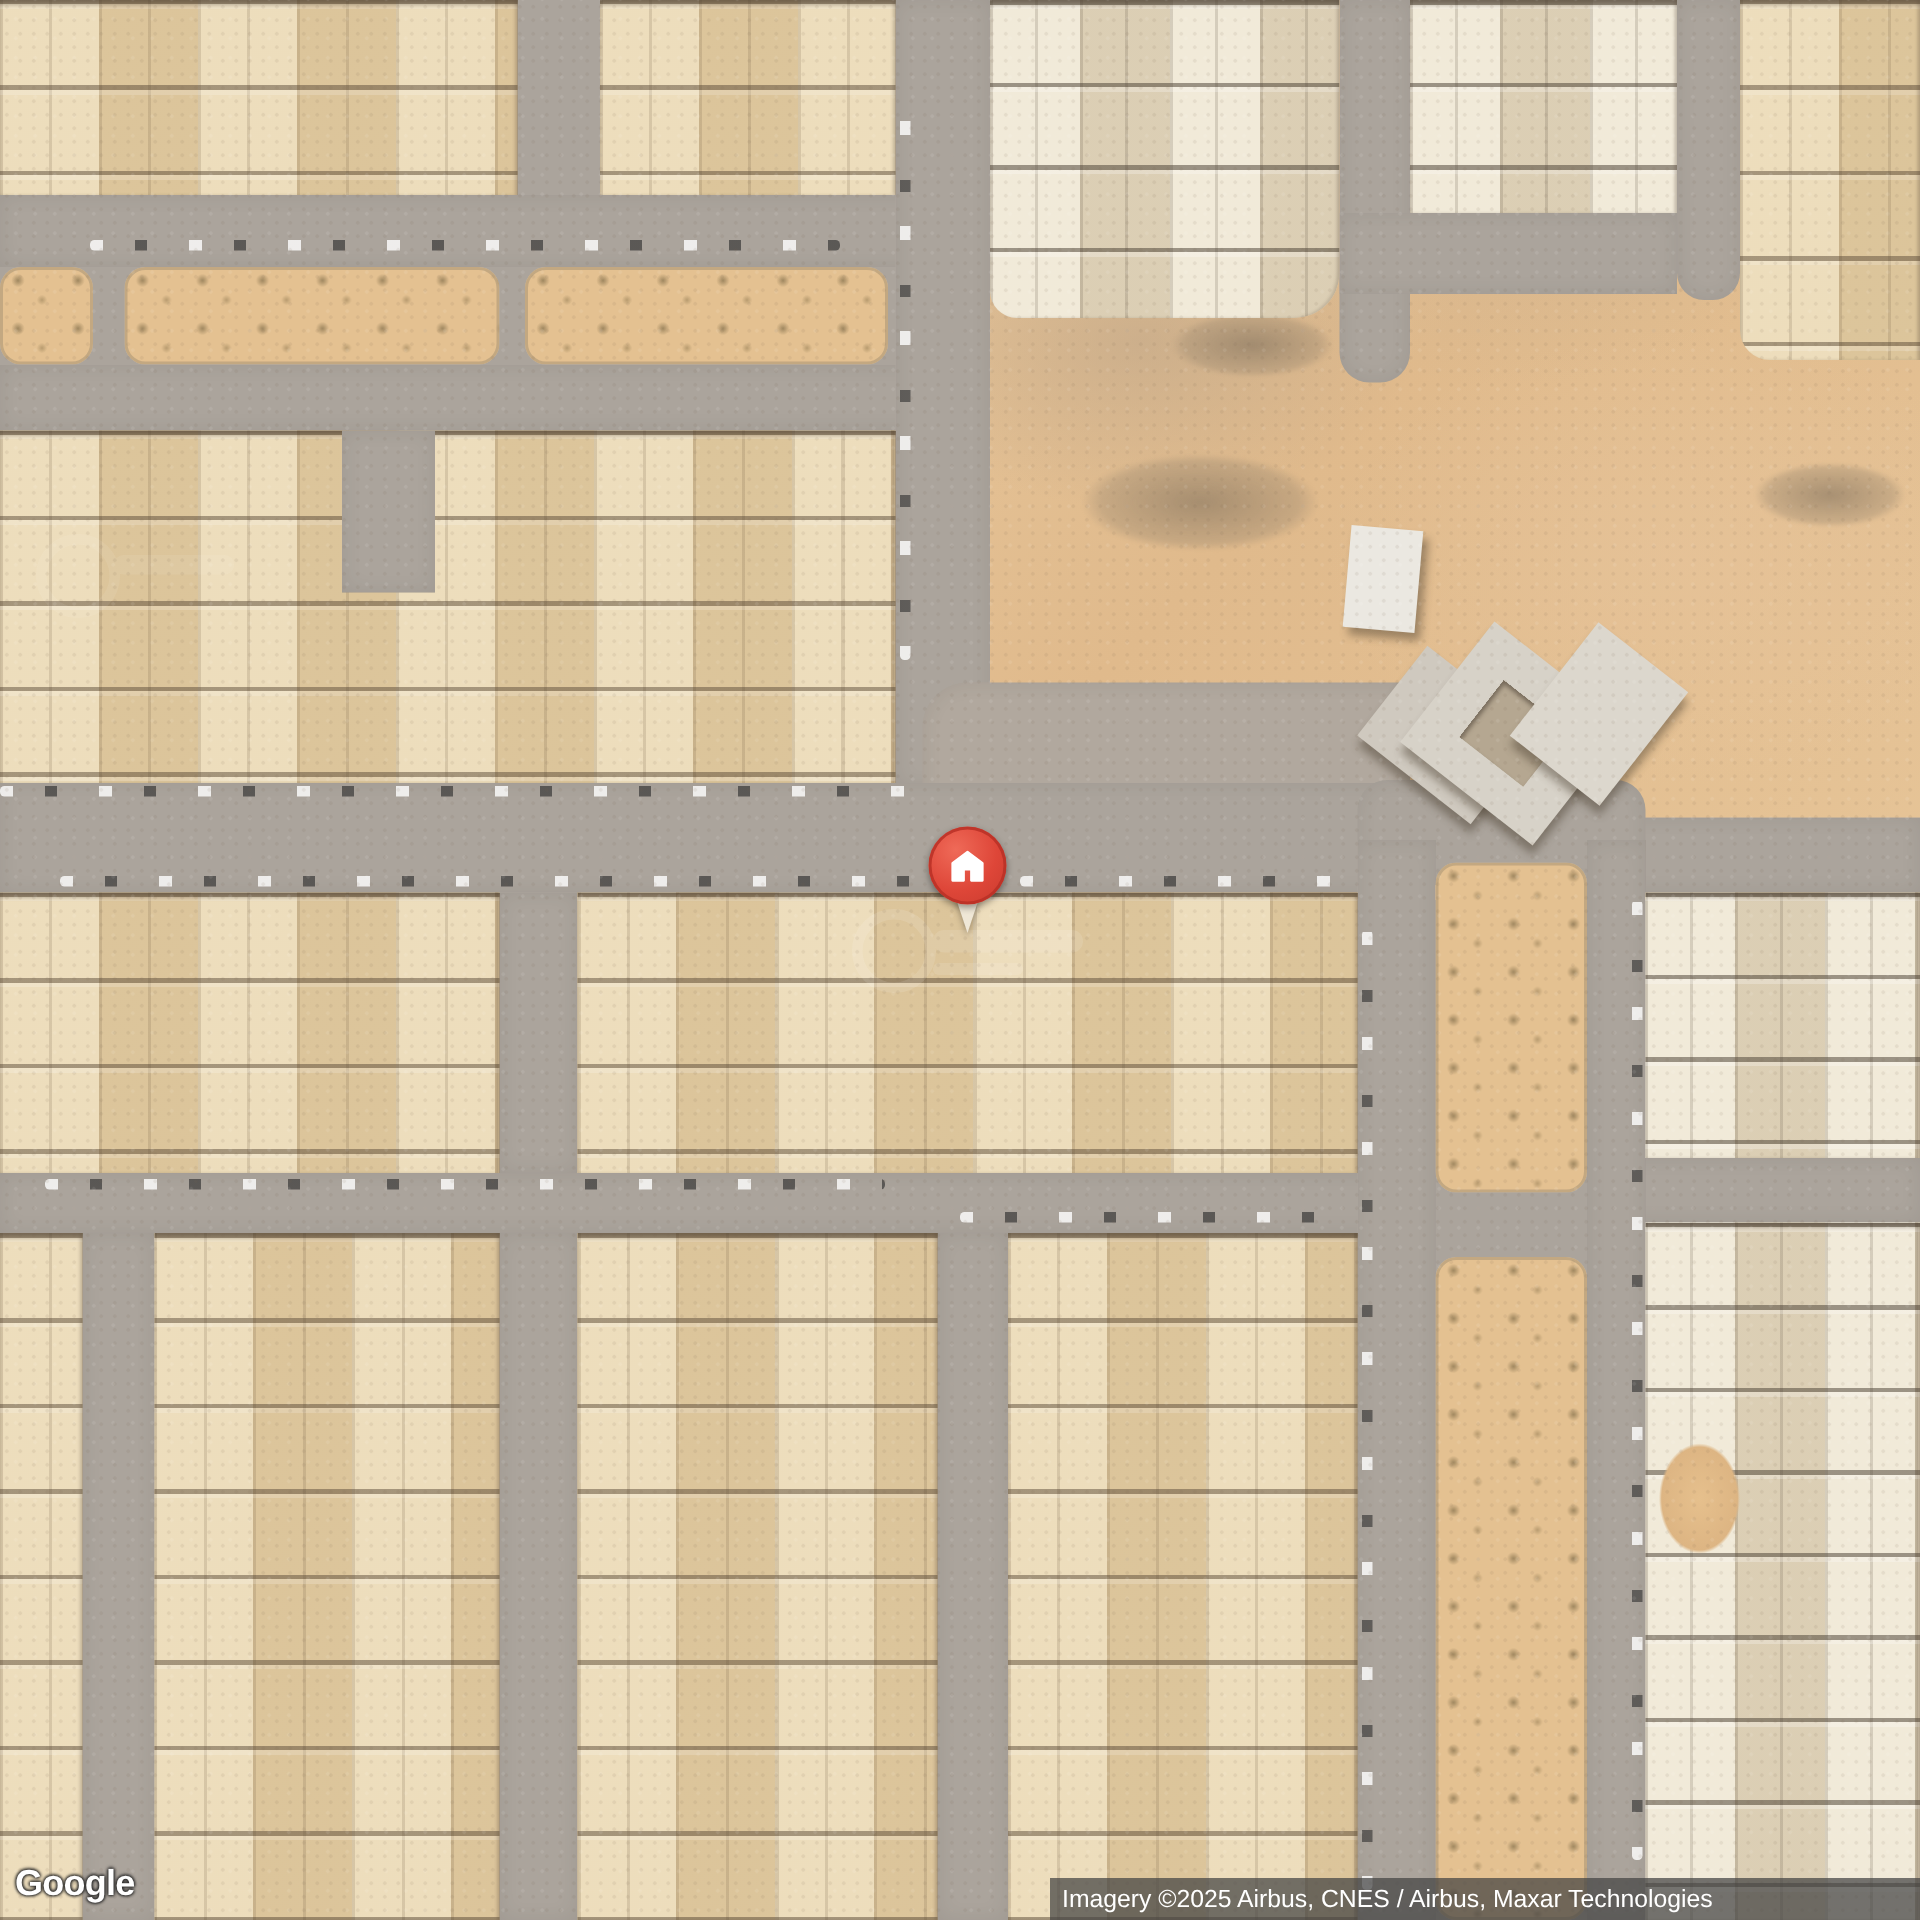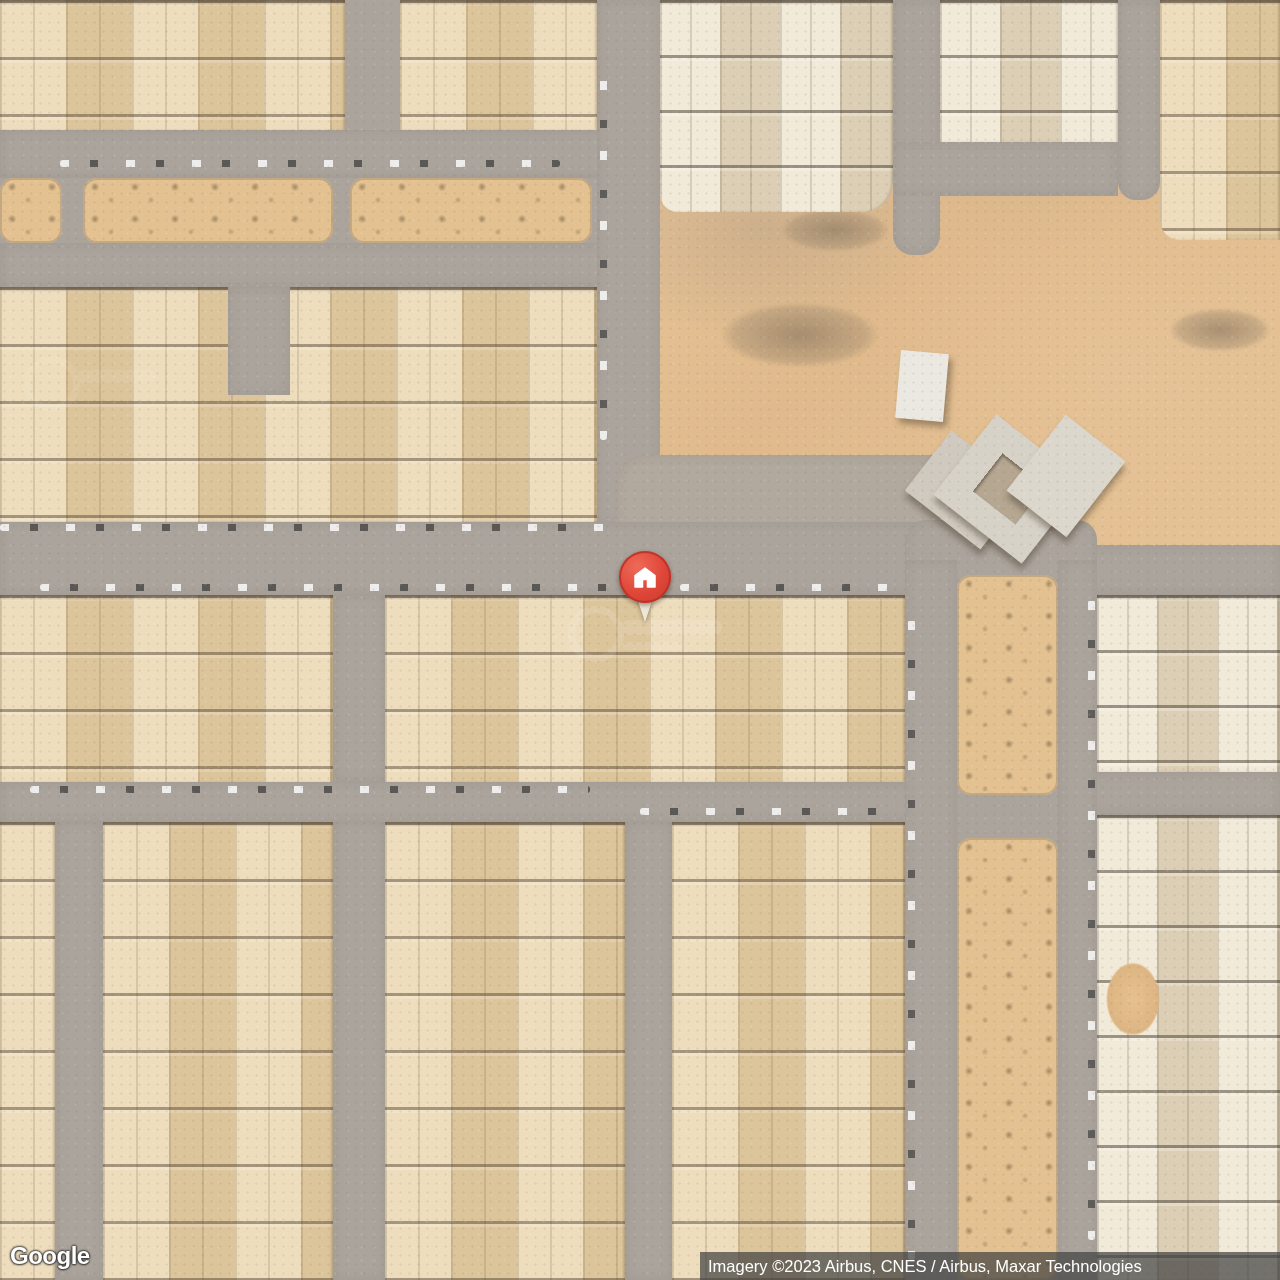--- a/index.html
+++ b/index.html
@@ -177,16 +177,16 @@
     <div class="abs pin-circle" style="left:0;top:0;">
       <svg width="26" height="24" viewBox="0 0 26 24">
         <path d="M3 22 V10.5 L13 3 L23 10.5 V22 H15.5 V14.5 H10.5 V22 Z" fill="#ffffff" stroke="#ffffff" stroke-width="1.5" stroke-linejoin="round"></path>
       </svg>
     </div>
   </div>
 
   <div class="abs google-logo" style="left:10px;top:1242px;">Google</div>
 
   <div class="abs attribution" style="left:700px;top:1252px;width:580px;height:28px;">
-    <span>Imagery ©2023 Airbus, CNES / Airbus, Maxar Technologies</span>
+    <span>Imagery ©2025 Airbus, CNES / Airbus, Maxar Technologies</span>
   </div>
 
 </div>
 
 </body></html>

